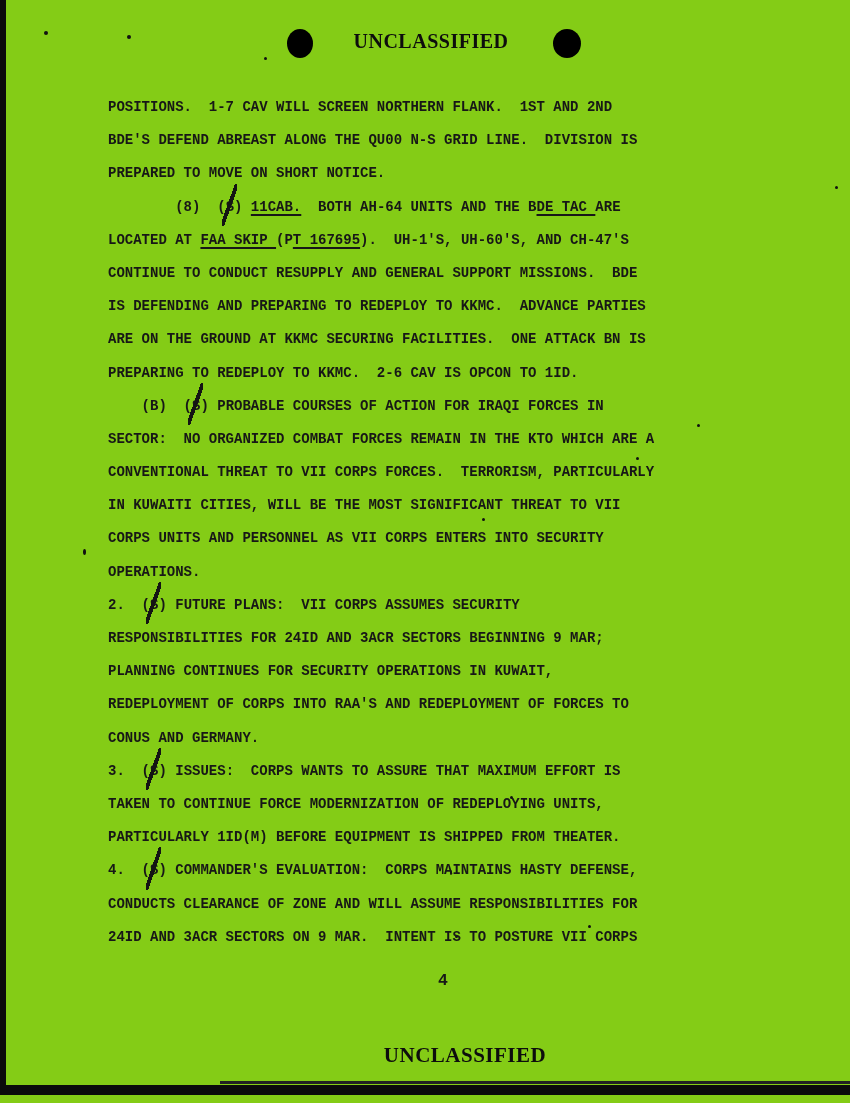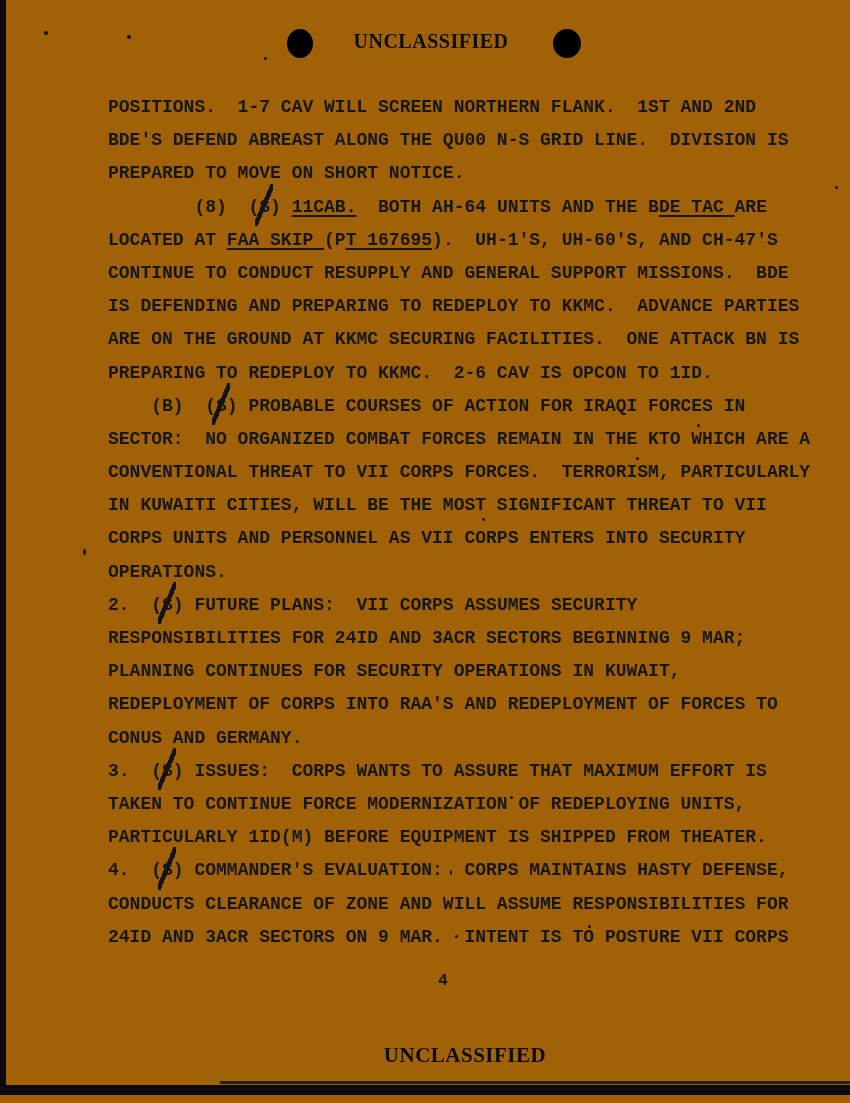--- a/index.html
+++ b/index.html
@@ -4,21 +4,21 @@
 <style>
   html, body {
     margin: 0;
     padding: 0;
     background: #ffffff;
   }
   .page {
     position: relative;
     width: 850px;
     height: 1103px;
-    background: #a16207;
+    background: #84cc16;
     overflow: hidden;
   }
 
   
   .edge-left {
     position: absolute;
     left: 0; top: 0;
     width: 6px; height: 1093px;
     background: #0b0b0b;
   }
@@ -56,21 +56,21 @@
     color: #0d0d0d;
   }
 
   
   .doc-body {
     position: absolute;
     left: 108px; top: 91px;
     width: 700px;
     font-family: "Liberation Mono", monospace;
     font-weight: bold;
-    font-size: 18px;
+    font-size: 14px;
     line-height: 33.2px;
     color: #171717;
     white-space: pre;
   }
   .line { height: 33.2px; }
 
   .u {
     text-decoration: underline;
     text-decoration-thickness: 2px;
     text-underline-offset: 3px;

